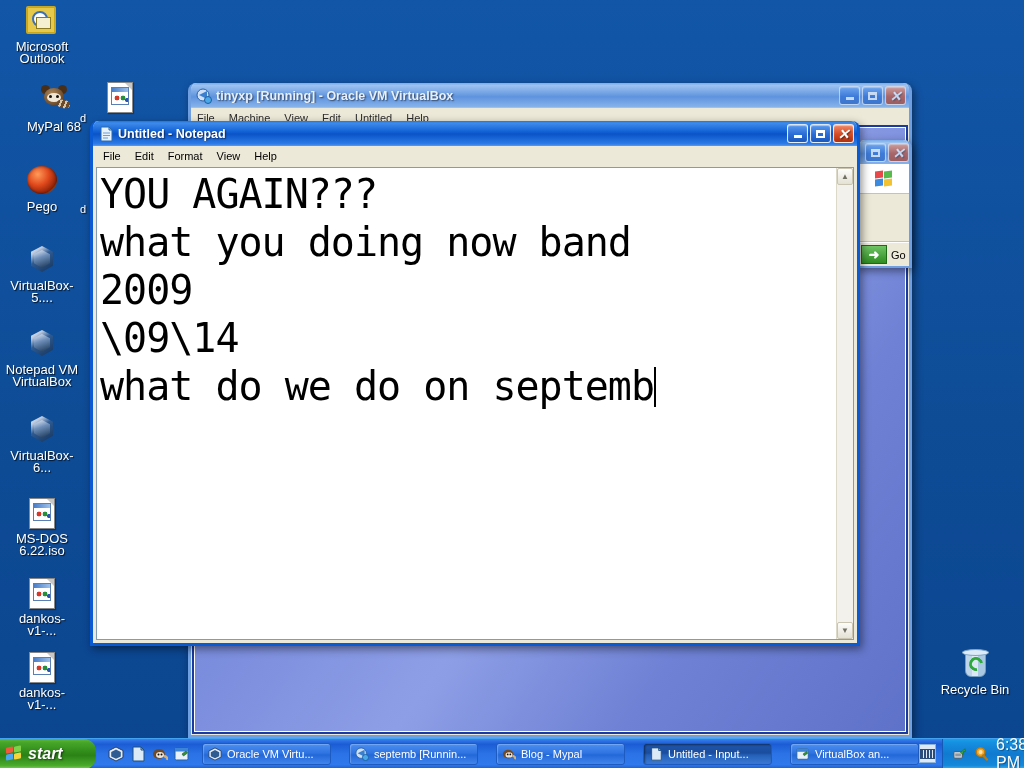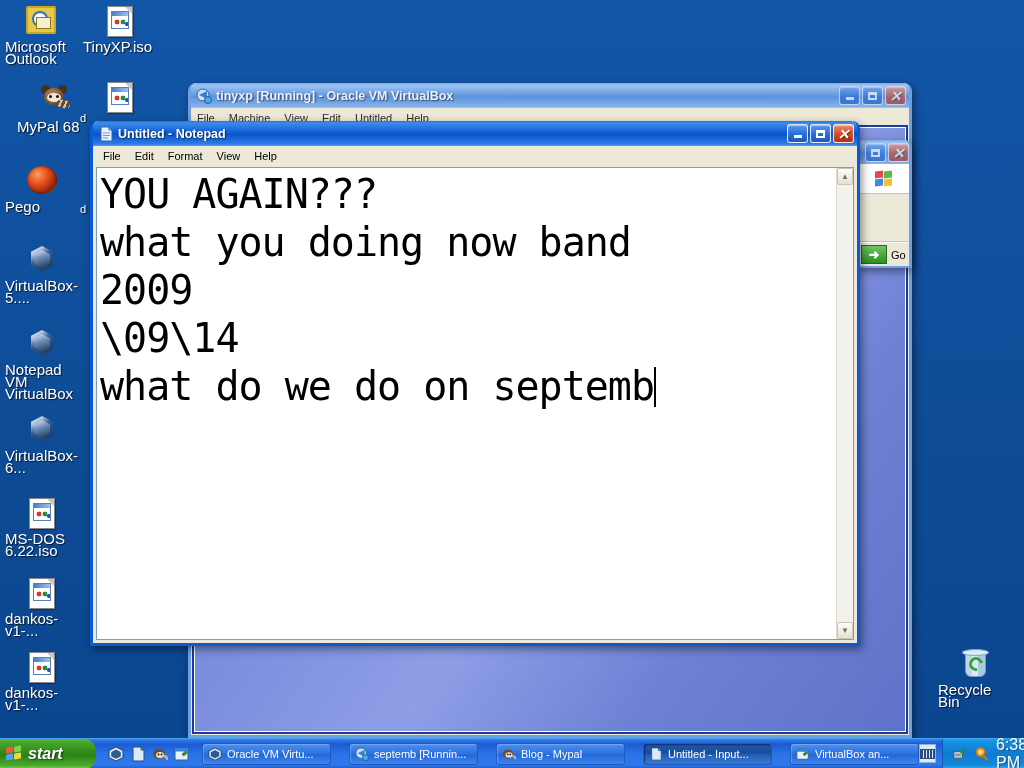--- a/index.html
+++ b/index.html
@@ -14,23 +14,23 @@
     width: 1024px; height: 768px;
     background: #1050a0;
     background: linear-gradient(to bottom, #1256a8 0%, #0e4c96 55%, #0b4590 100%);
     user-select: none;
   }
 
   
   .dicon {
     position: absolute;
     width: 76px;
-    text-align: left;
+    text-align: center;
     color: #ffffff;
-    font-size: 15px;
+    font-size: 13px;
     line-height: 12px;
     text-shadow: 1px 1px 1px rgba(0,0,0,.75);
   }
   .dicon .glyph {
     width: 32px; height: 32px;
     margin: 0 auto 3px auto;
     position: relative;
   }
   .dicon .lbl { display: block; padding: 0 1px; }
 
@@ -394,28 +394,20 @@
 
 <div id="desktop">
 
   <div class="dicon" style="left:4px; top:6px;">
     <div class="glyph">
         <div class="ico-outlook"></div>
       </div>
     <span class="lbl">Microsoft Outlook</span>
   </div>
 
-  <div class="dicon" style="left:82px; top:6px;">
-    <div class="glyph">
-        <div class="ico-file">
-          <div class="win"></div>
-        </div>
-      </div>
-    <span class="lbl">TinyXP.iso</span>
-  </div>
 
   <div class="dicon" style="left:82px; top:82px;">
     <div class="glyph">
         <div class="ico-file">
           <div class="win"></div>
         </div>
       </div>
     <span class="lbl"></span>
   </div>
 

